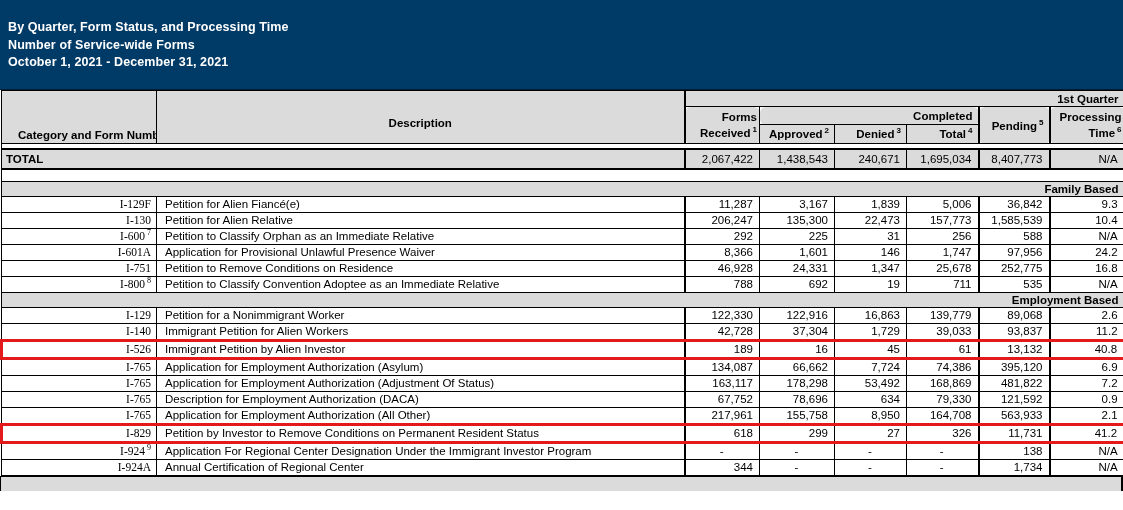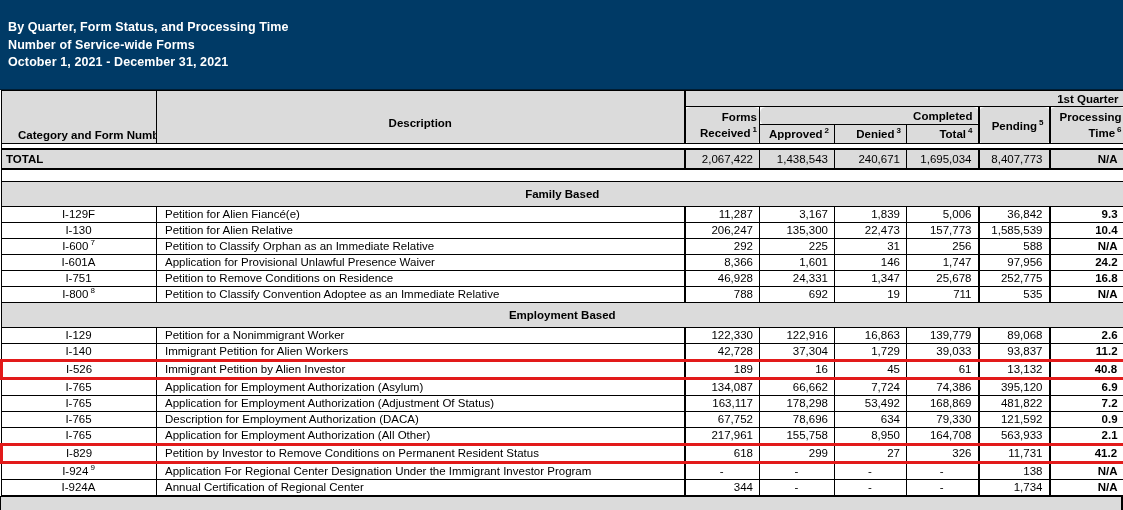--- a/index.html
+++ b/index.html
@@ -38,30 +38,30 @@
             border-right:2px solid var(--line);background:#fff;}
   tr.gap1 td{height:5px;}
   tr.gap2 td{height:13px;}
 
   
   tr.totalrow td{background:var(--gray);border-top:2px solid var(--line);
                  border-bottom:2px solid var(--line);height:20px;}
   tr.totalrow td.tlabel{font-weight:bold;text-align:left;padding-left:4px;}
 
   
-  tr.section td{background:var(--gray);font-weight:bold;text-align:center;
-                padding-left:4px;height:25px;border-right:2px solid var(--line);}
+  tr.section td{background:var(--gray);font-weight:bold;text-align:right;
+                padding-left:4px;height:15px;border-right:2px solid var(--line);}
 
   
   tr.datarow td{height:15px;line-height:15px;background:#fff;}
-  td.code{text-align:center;padding-left:4px;}
+  td.code{text-align:right;padding-left:4px;font-family:Liberation Serif, serif;}
   td.descr{text-align:left;padding-left:8px;}
   td.num{text-align:right;padding-right:6px;}
   td.dash{text-align:center;}
-  td.col5{font-weight:bold;}
+  td.col5{font-weight:normal;}
 
   
   tr.hl td{border-top:3px solid var(--red);border-bottom:3px solid var(--red);}
   tr.hl td:first-child{border-left:3px solid var(--red);}
   tr.hl td:last-child{border-right:3px solid var(--red);}
 
   
   .bottomband{width:1120px;height:14px;background:var(--gray);
               border-left:1px solid var(--line);border-right:2px solid var(--line);
               border-top:1px solid var(--line);}

